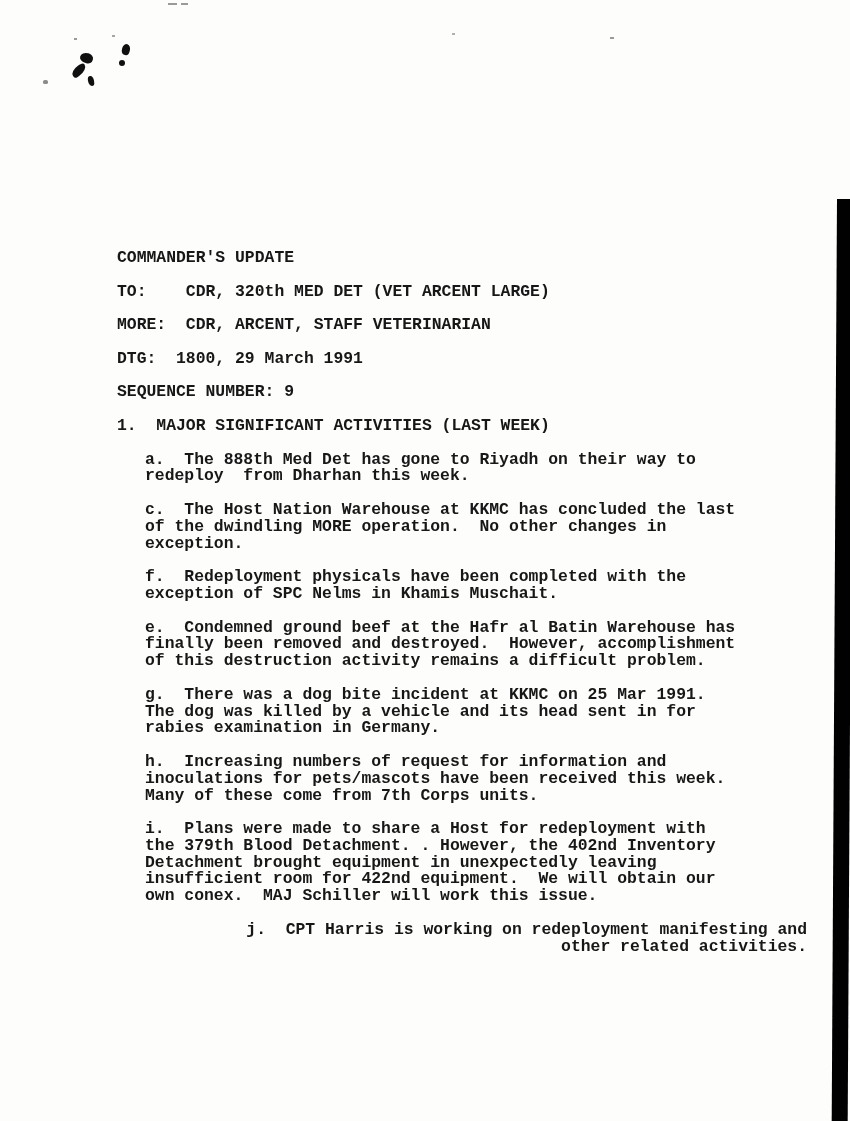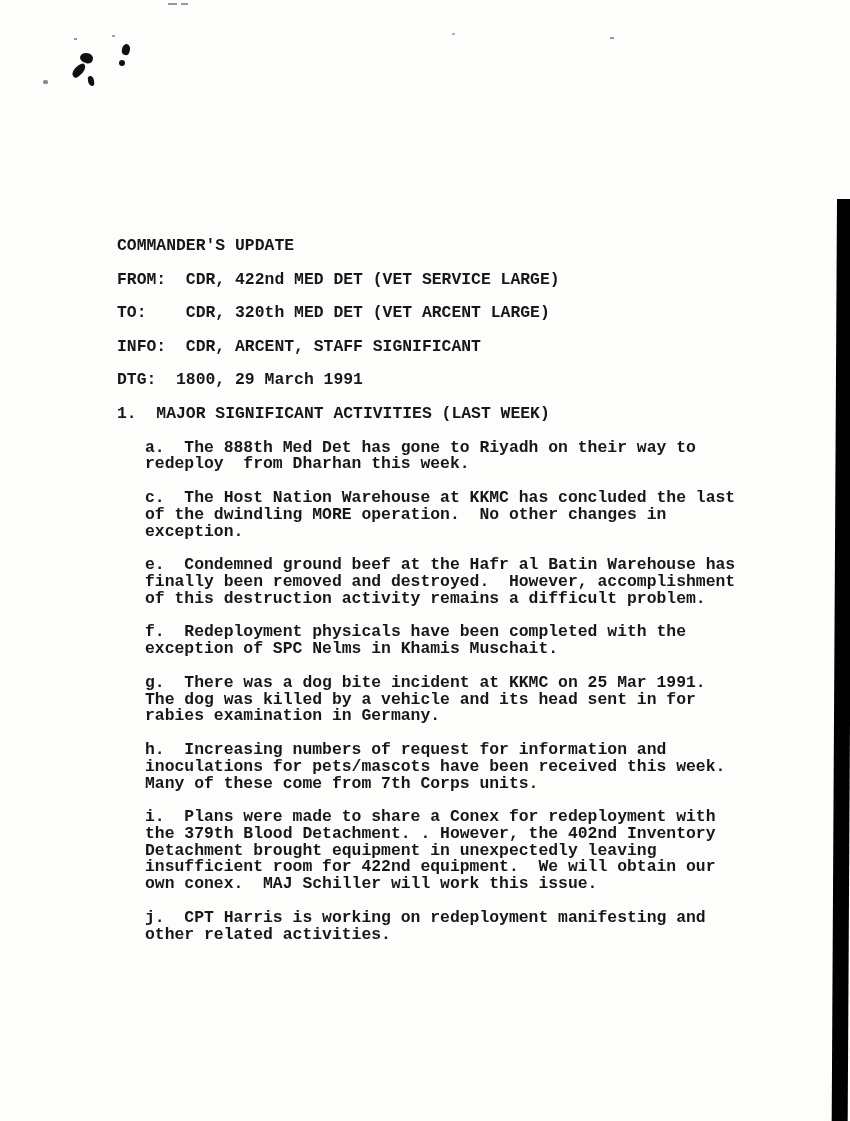--- a/index.html
+++ b/index.html
@@ -8,34 +8,34 @@
     width: 850px;
     height: 1121px;
     margin: 0 auto;
     background: #fdfdfb;
     overflow: hidden;
     font-family: "Liberation Mono", "DejaVu Sans Mono", monospace;
   }
   .doc {
     position: absolute;
     left: 117px;
-    top: 238px;
+    top: 250px;
     width: 690px;
     font-size: 16.4px;
     font-weight: bold;
     line-height: 16.8px;
     color: #171717;
     letter-spacing: 0;
   }
   .doc-line, .doc-heading, .doc-para {
     white-space: pre;
     margin: 0 0 16.8px 0;
   }
   .doc-para { margin-left: 28px; }
-  .doc-para:last-child { margin-bottom: 8px; }
+  .doc-para:last-child { margin-bottom: 8px; text-align: right; }
 
   
   .scan-bar {
     position: absolute;
     left: 837px;
     top: 199px;
     width: 16px;
     height: 940px;
     background: #010101;
     transform: rotate(0.33deg);
@@ -72,42 +72,42 @@
   <div class="ink ink-comma"></div>
   <div class="ink ink-blot-2"></div>
   <div class="ink ink-dot-1"></div>
   <div class="ink ink-squiggle"></div>
   <div class="ink ink-faint-1"></div>
 
   <div class="scan-bar"></div>
 
   <div class="doc">
     <div class="doc-line">COMMANDER'S UPDATE</div>
-    <div class="doc-line">FROM:  CDR, 422nd MED DET (VET SERVICE LARGE)</div>
     <div class="doc-line">TO:    CDR, 320th MED DET (VET ARCENT LARGE)</div>
-    <div class="doc-line">INFO:  CDR, ARCENT, STAFF SIGNIFICANT</div>
+    <div class="doc-line">MORE:  CDR, ARCENT, STAFF VETERINARIAN</div>
     <div class="doc-line">DTG:  1800, 29 March 1991</div>
+    <div class="doc-line">SEQUENCE NUMBER: 9</div>
     <div class="doc-heading">1.  MAJOR SIGNIFICANT ACTIVITIES (LAST WEEK)</div>
     <div class="doc-para">a.  The 888th Med Det has gone to Riyadh on their way to
 redeploy  from Dharhan this week.</div>
     <div class="doc-para">c.  The Host Nation Warehouse at KKMC has concluded the last
 of the dwindling MORE operation.  No other changes in
 exception.</div>
+    <div class="doc-para">f.  Redeployment physicals have been completed with the
+exception of SPC Nelms in Khamis Muschait.</div>
     <div class="doc-para">e.  Condemned ground beef at the Hafr al Batin Warehouse has
 finally been removed and destroyed.  However, accomplishment
 of this destruction activity remains a difficult problem.</div>
-    <div class="doc-para">f.  Redeployment physicals have been completed with the
-exception of SPC Nelms in Khamis Muschait.</div>
     <div class="doc-para">g.  There was a dog bite incident at KKMC on 25 Mar 1991.
 The dog was killed by a vehicle and its head sent in for
 rabies examination in Germany.</div>
     <div class="doc-para">h.  Increasing numbers of request for information and
 inoculations for pets/mascots have been received this week.
 Many of these come from 7th Corps units.</div>
-    <div class="doc-para">i.  Plans were made to share a Conex for redeployment with
+    <div class="doc-para">i.  Plans were made to share a Host for redeployment with
 the 379th Blood Detachment. . However, the 402nd Inventory
 Detachment brought equipment in unexpectedly leaving
 insufficient room for 422nd equipment.  We will obtain our
 own conex.  MAJ Schiller will work this issue.</div>
     <div class="doc-para">j.  CPT Harris is working on redeployment manifesting and
 other related activities.</div>
   </div>
 
 </div>
 

